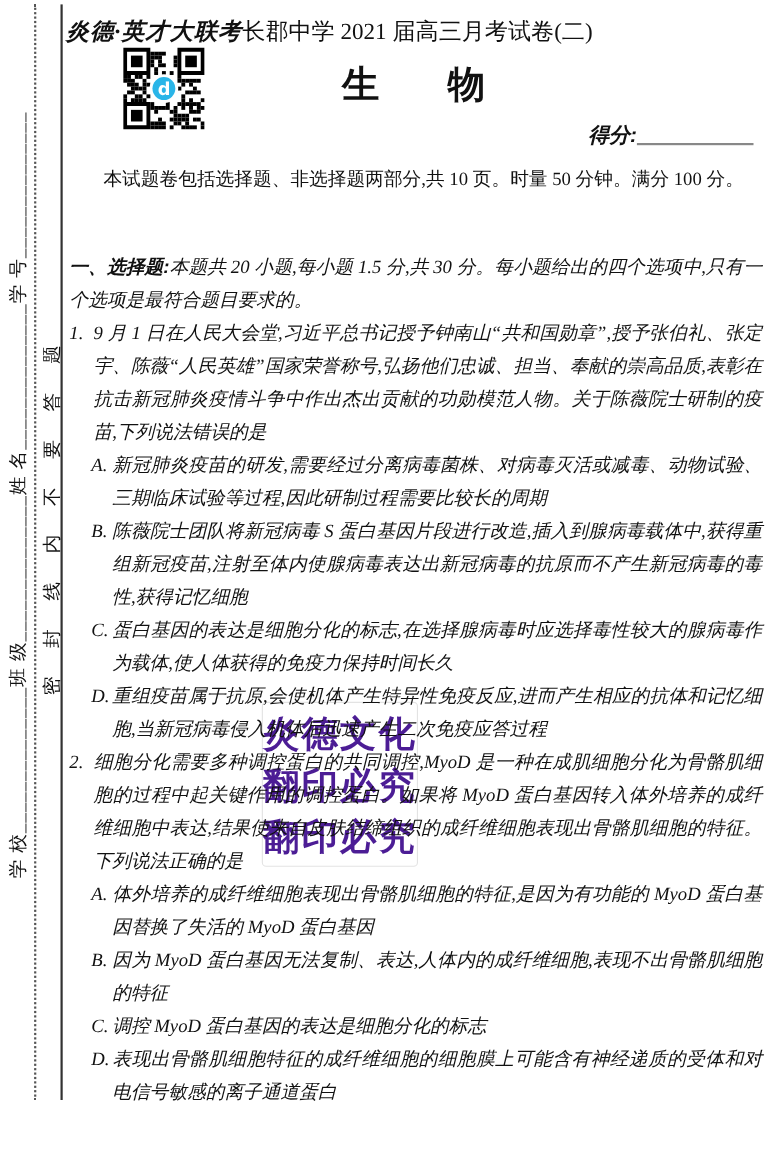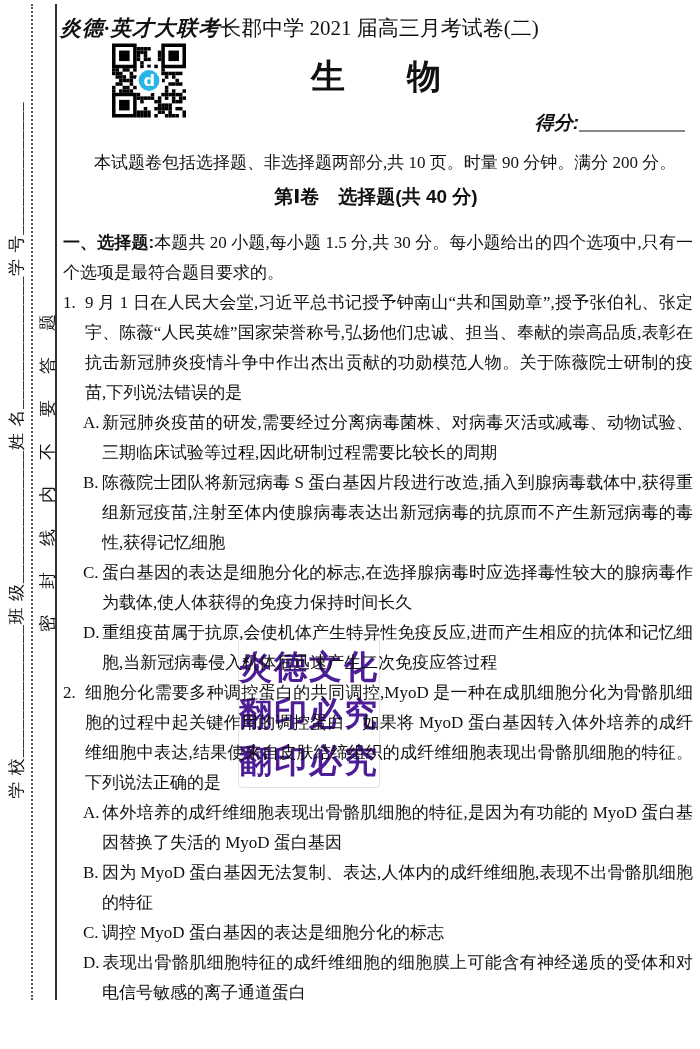--- a/index.html
+++ b/index.html
@@ -33,21 +33,21 @@
   .score{position:absolute;top:110px;right:15px;z-index:1;font-family:"Liberation Sans","DejaVu Sans",sans-serif;font-size:19px;font-weight:bold;font-style:italic;}
   .score-blank{display:inline-block;width:106px;border-bottom:2px solid #888;height:20px;vertical-align:-3px;}
   .intro{position:absolute;left:94px;right:8px;top:151px;font-size:17px;z-index:1;}
   .section-heading{
     position:absolute;left:60px;right:8px;top:184px;text-align:center;z-index:1;
     font-family:"Liberation Sans","DejaVu Sans",sans-serif;font-size:19px;font-weight:bold;
   }
   
   .flow{
     position:absolute;left:60px;width:633px;top:228px;z-index:1;
-    font-size:17px;line-height:30px;text-align:justify;padding-left:3px;box-sizing:border-box;
+    font-size:17px;line-height:30px;text-align:justify;padding-left:3px;box-sizing:border-box;font-style:italic;
   }
   .flow p{margin:0;}
   .directions b{font-family:"Liberation Sans","DejaVu Sans",sans-serif;}
   .stem{padding-left:22px;text-indent:-22px;}
   .qnum{display:inline-block;width:22px;text-indent:0;}
   .option{padding-left:39px;text-indent:-19px;}
   .olabel{display:inline-block;width:19px;text-indent:0;}
   
   .footer{position:absolute;left:60px;right:8px;top:1009px;text-align:center;font-size:16.5px;z-index:1;}
 </style>
@@ -205,23 +205,22 @@
 
   <div class="subject">
     <span>生</span>
     <span>物</span>
   </div>
 
   <div class="score">
     <span>得分:</span><span class="score-blank"></span>
   </div>
 
-  <div class="intro">本试题卷包括选择题、非选择题两部分,共 10 页。时量 90 分钟。满分 200 分。</div>
-
-  <div class="section-heading">第Ⅰ卷　选择题(共 40 分)</div>
+  <div class="intro">本试题卷包括选择题、非选择题两部分,共 10 页。时量 50 分钟。满分 100 分。</div>
+
 
   <div class="flow">
     <p class="directions"><b>一、选择题:</b><span>本题共 20 小题,每小题 1.5 分,共 30 分。每小题给出的四个选项中,只有一个选项是最符合题目要求的。</span></p>
 
     <div>
       <p class="stem"><span class="qnum">1.</span><span>9 月 1 日在人民大会堂,习近平总书记授予钟南山“共和国勋章”,授予张伯礼、张定宇、陈薇“人民英雄”国家荣誉称号,弘扬他们忠诚、担当、奉献的崇高品质,表彰在抗击新冠肺炎疫情斗争中作出杰出贡献的功勋模范人物。关于陈薇院士研制的疫苗,下列说法错误的是</span></p>
       <p class="option"><span class="olabel">A.</span><span>新冠肺炎疫苗的研发,需要经过分离病毒菌株、对病毒灭活或减毒、动物试验、三期临床试验等过程,因此研制过程需要比较长的周期</span></p>
       <p class="option"><span class="olabel">B.</span><span>陈薇院士团队将新冠病毒 S 蛋白基因片段进行改造,插入到腺病毒载体中,获得重组新冠疫苗,注射至体内使腺病毒表达出新冠病毒的抗原而不产生新冠病毒的毒性,获得记忆细胞</span></p>
       <p class="option"><span class="olabel">C.</span><span>蛋白基因的表达是细胞分化的标志,在选择腺病毒时应选择毒性较大的腺病毒作为载体,使人体获得的免疫力保持时间长久</span></p>
       <p class="option"><span class="olabel">D.</span><span>重组疫苗属于抗原,会使机体产生特异性免疫反应,进而产生相应的抗体和记忆细胞,当新冠病毒侵入机体后迅速产生二次免疫应答过程</span></p>

